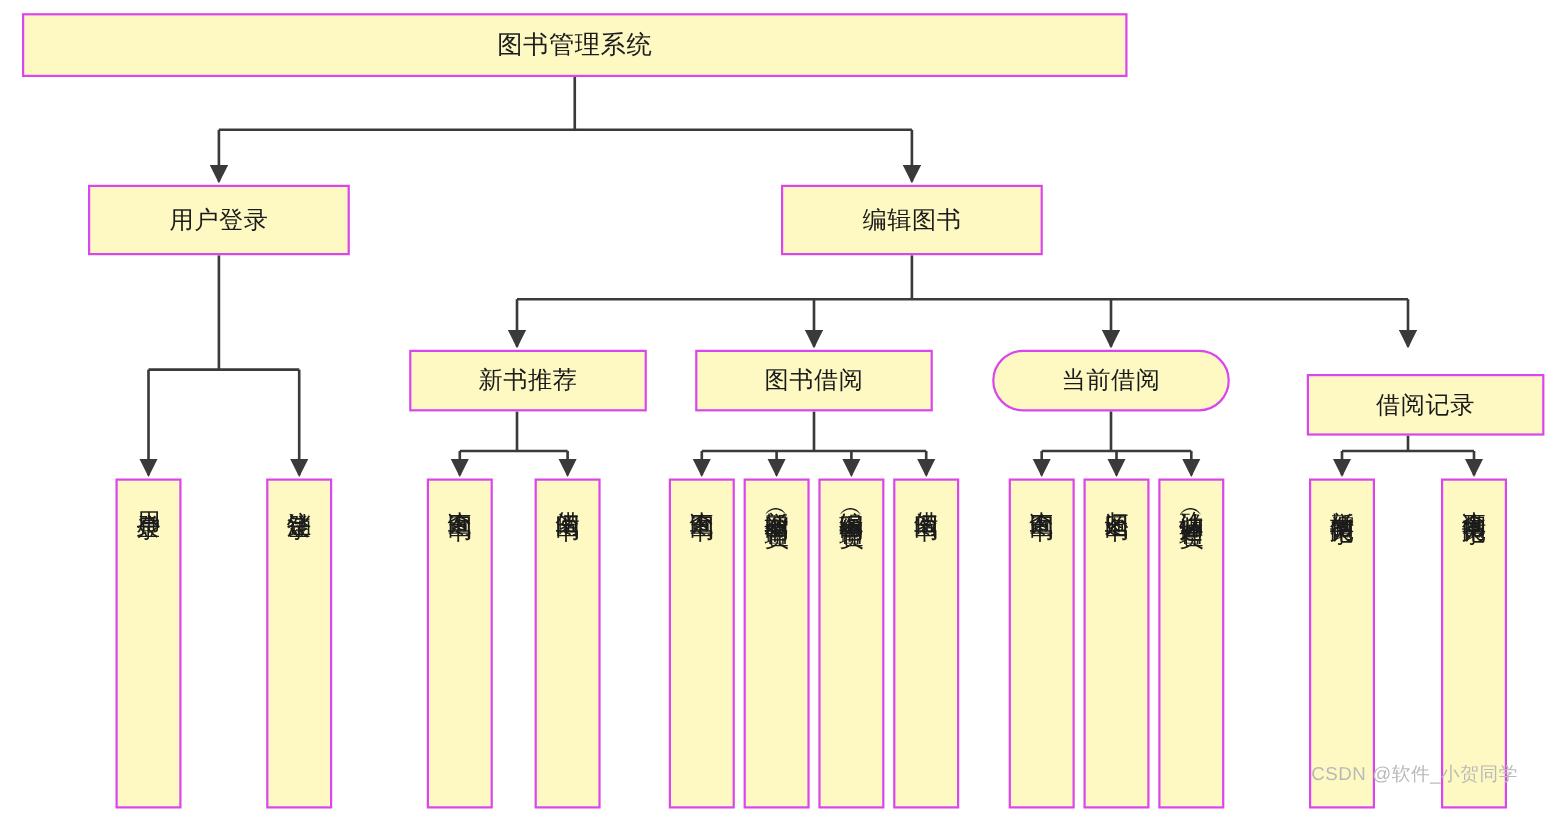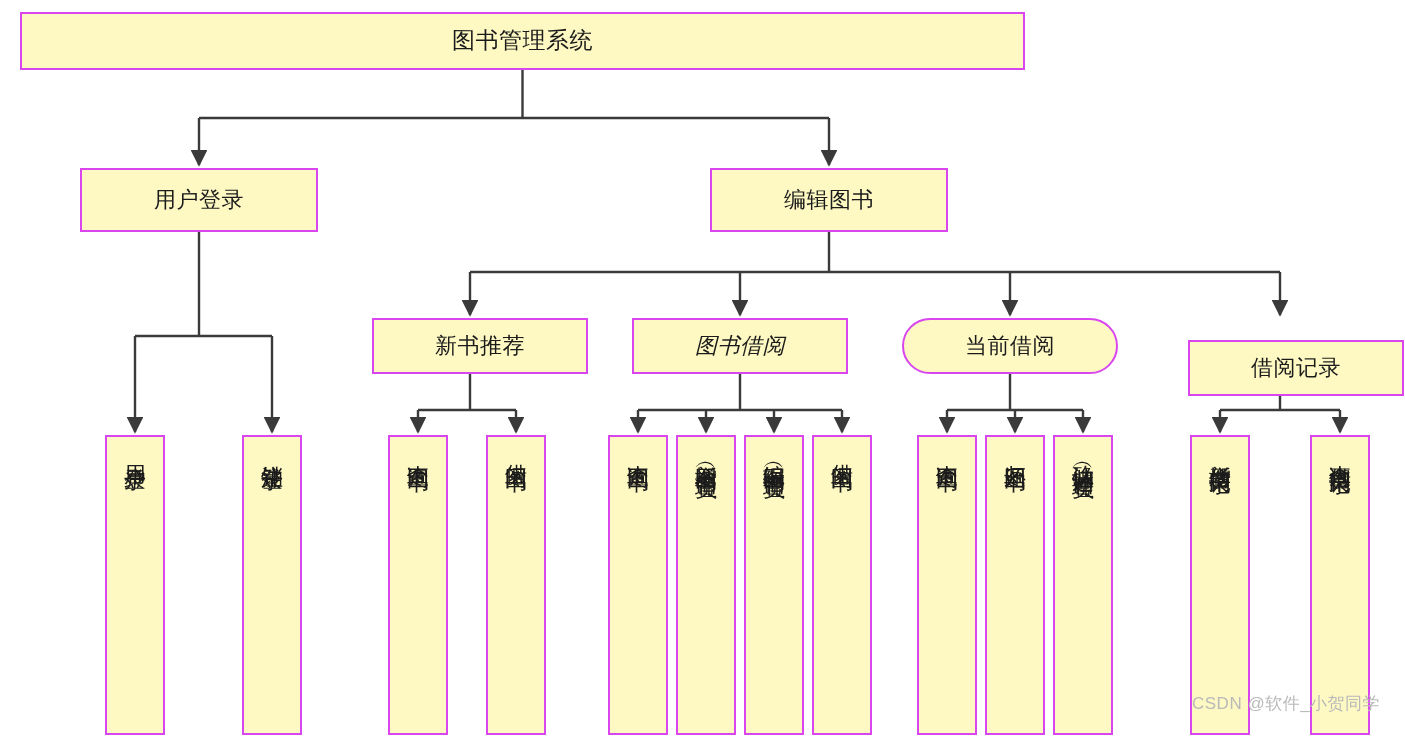--- a/index.html
+++ b/index.html
@@ -124,21 +124,21 @@
   <div class="node horizontal" id="node-user-login" style="left: 80px; top: 168px; width: 238px; height: 64px;">
     <span class="label">用户登录</span>
   </div>
   <div class="node horizontal" id="node-book-manage" style="left: 710px; top: 168px; width: 238px; height: 64px;">
     <span class="label">编辑图书</span>
   </div>
 
   <div class="node horizontal" id="node-new-book-recommend" style="left: 372px; top: 318px; width: 216px; height: 56px;">
     <span class="label">新书推荐</span>
   </div>
-  <div class="node horizontal" id="node-book-borrow" style="left: 632px; top: 318px; width: 216px; height: 56px; font-style: italic;">
+  <div class="node horizontal" id="node-book-borrow" style="left: 632px; top: 318px; width: 216px; height: 56px;">
     <span class="label">图书借阅</span>
   </div>
   <div class="node horizontal" id="node-current-borrow" style="left: 902px; top: 318px; width: 216px; height: 56px; border-radius: 28px;">
     <span class="label">当前借阅</span>
   </div>
   <div class="node horizontal" id="node-borrow-record" style="left: 1188px; top: 318px; width: 216px; height: 56px; margin-top: 22px;">
     <span class="label">借阅记录</span>
   </div>
 
   <div class="node vertical" id="node-leaf-user-login" style="left: 105px; top: 435px; width: 60px; height: 300px;">

